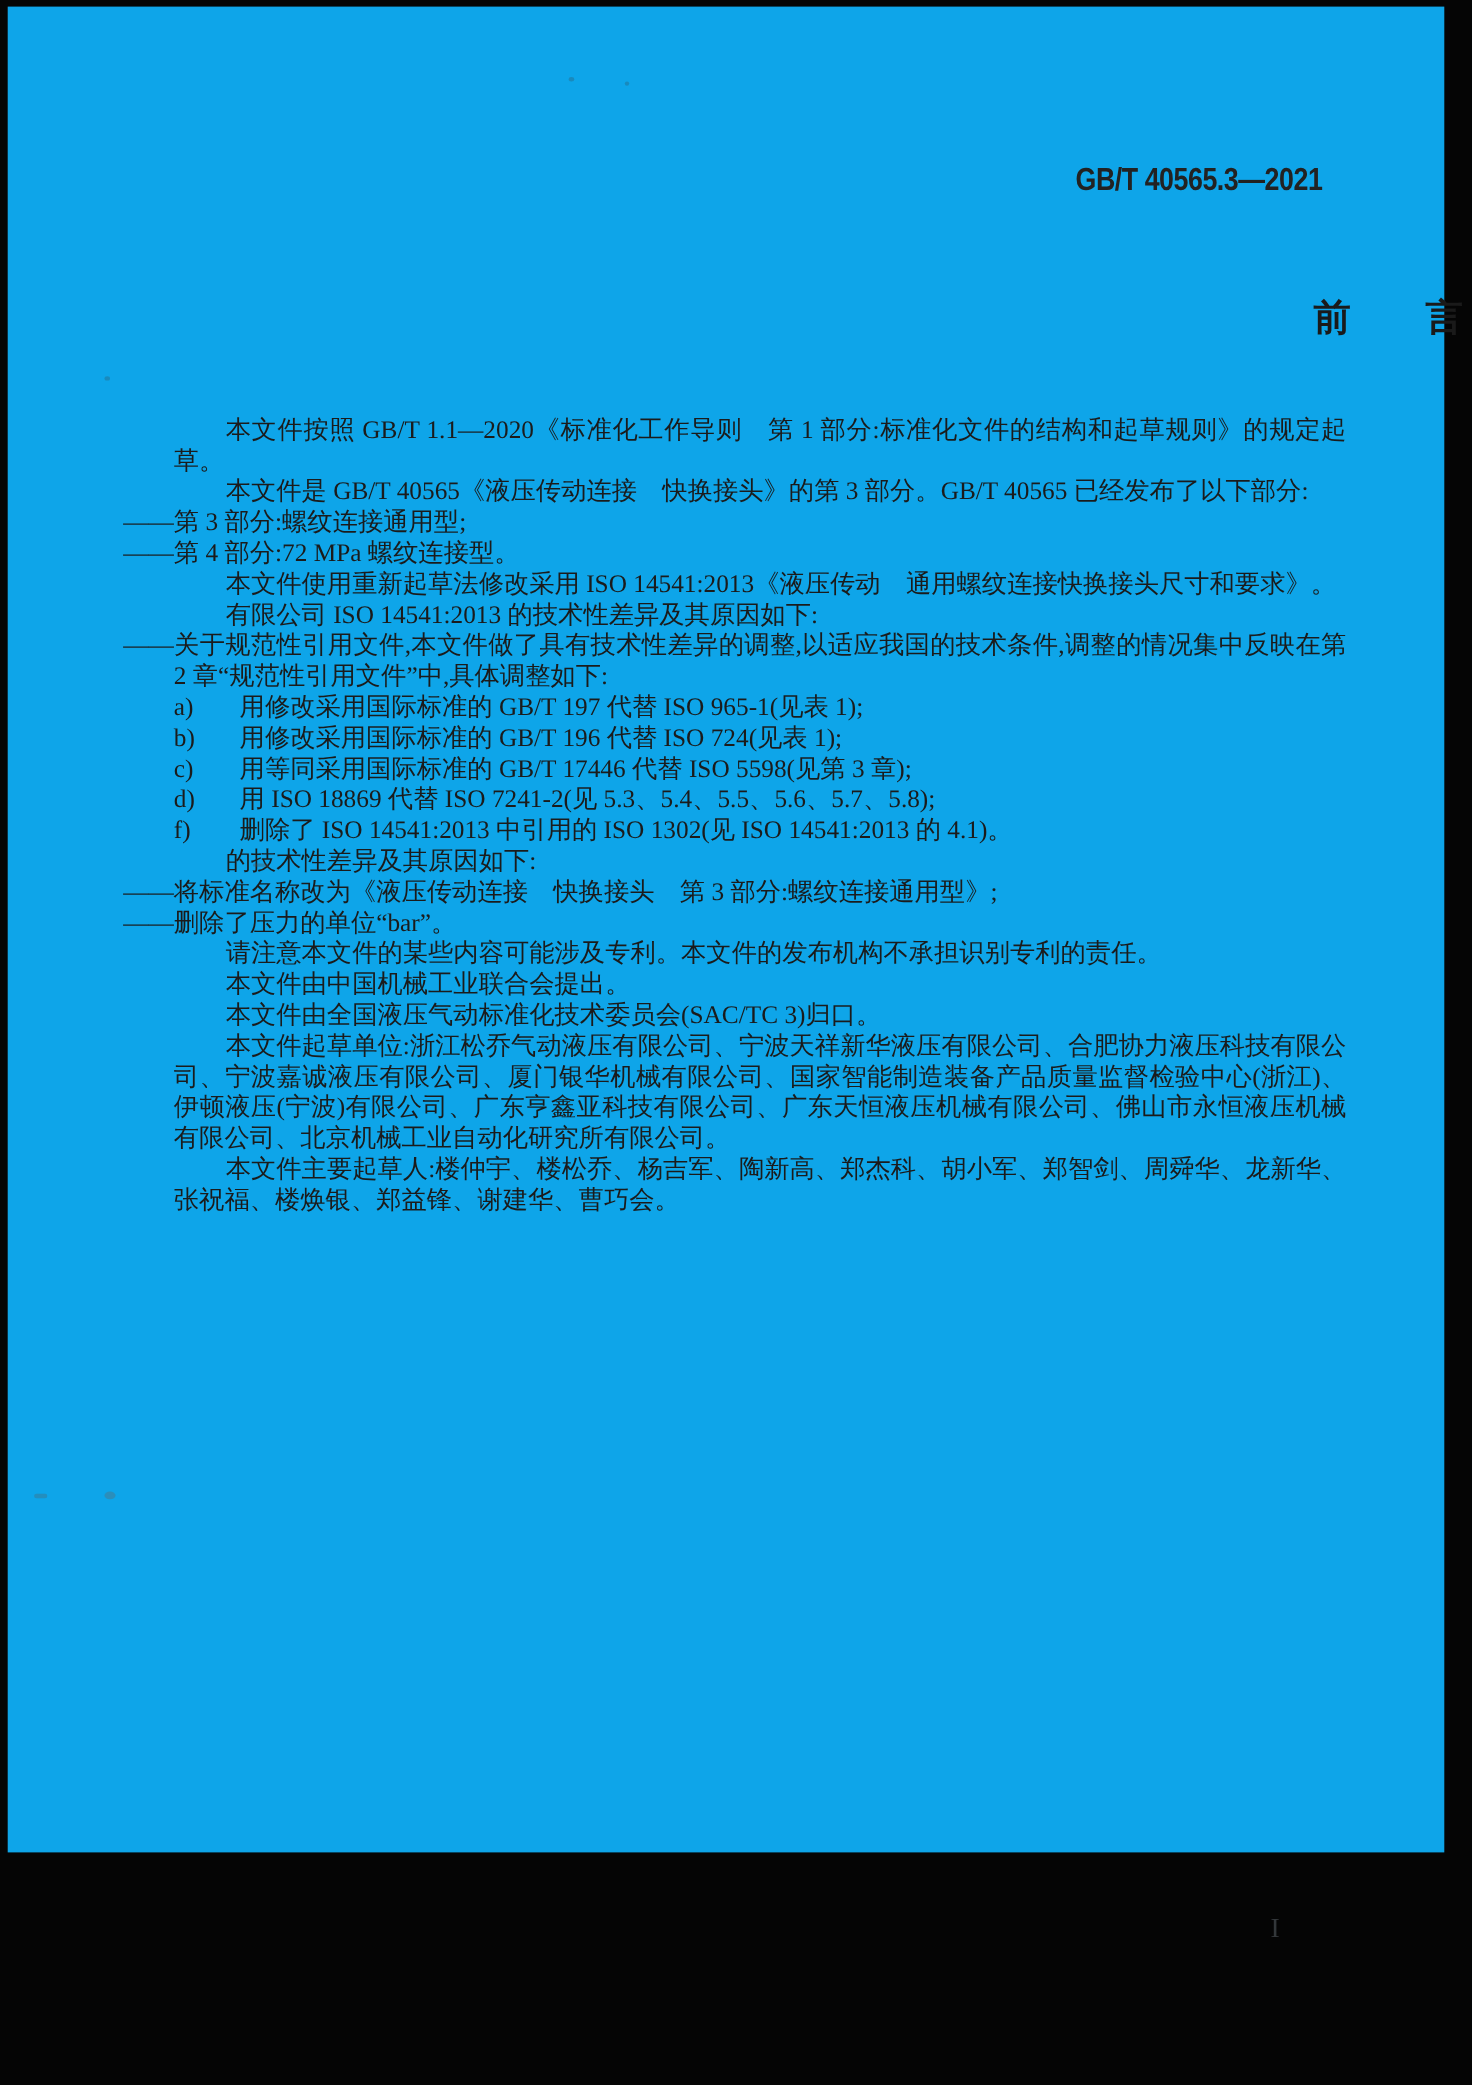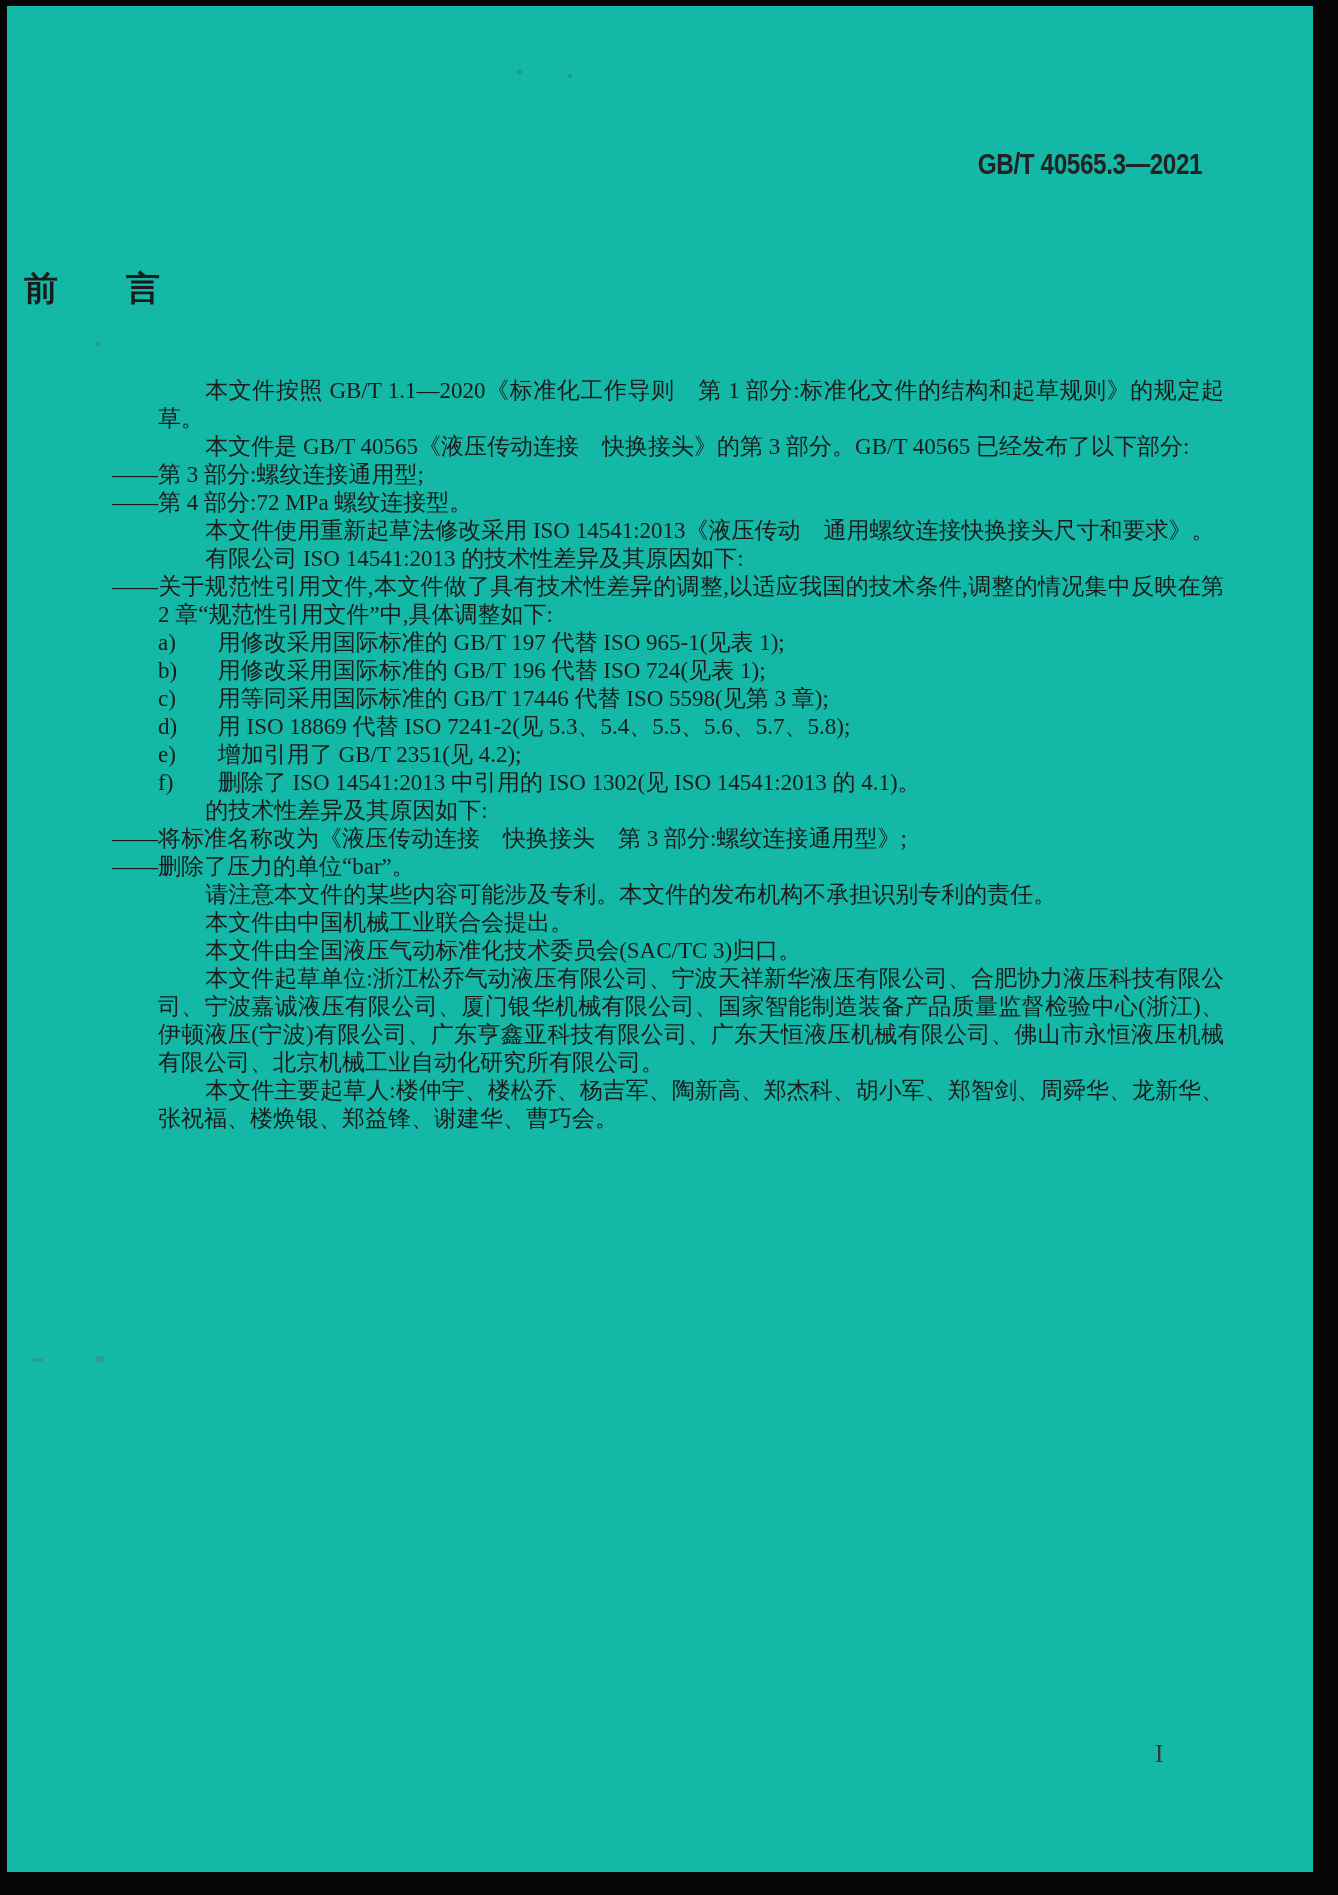--- a/index.html
+++ b/index.html
@@ -14,22 +14,22 @@
     position: relative;
     width: 1338px;
     height: 1895px;
     background: #050505;
   }
   .page {
     position: absolute;
     left: 7px;
     top: 6px;
     width: 1306px;
-    height: 1866px;
-    background: #14b8a6;
+    height: 1678px;
+    background: #0ea5e9;
     color: #1c1c1c;
     font-family: "Liberation Serif", "DejaVu Serif", serif;
   }
   .std-number {
     position: absolute;
     top: 142px;
     right: 111px;
     font-family: "Liberation Sans", "DejaVu Sans", sans-serif;
     font-weight: bold;
     font-size: 29px;
@@ -37,21 +37,21 @@
     transform: scaleX(0.84);
     transform-origin: 100% 50%;
     color: #222;
     white-space: nowrap;
   }
   .doc-title {
     position: absolute;
     top: 260px;
     left: 17px;
     width: 1306px;
-    text-align: left;
+    text-align: right;
     font-family: "Liberation Sans", "DejaVu Sans", sans-serif;
     font-weight: bold;
     font-size: 34px;
     color: #1a1a1a;
     white-space: pre;
   }
   .doc-body {
     position: absolute;
     top: 371px;
     left: 151px;
@@ -108,21 +108,20 @@
         <p class="para">本文件是 GB/T 40565《液压传动连接　快换接头》的第 3 部分。GB/T 40565 已经发布了以下部分:</p>
         <p class="dash">——第 3 部分:螺纹连接通用型;</p>
         <p class="dash">——第 4 部分:72 MPa 螺纹连接型。</p>
         <p class="para">本文件使用重新起草法修改采用 ISO 14541:2013《液压传动　通用螺纹连接快换接头尺寸和要求》。</p>
         <p class="para">有限公司 ISO 14541:2013 的技术性差异及其原因如下:</p>
         <p class="dash">——关于规范性引用文件,本文件做了具有技术性差异的调整,以适应我国的技术条件,调整的情况集中反映在第 2 章“规范性引用文件”中,具体调整如下:</p>
         <p class="alpha"><span class="alpha-label">a)</span><span>用修改采用国际标准的 GB/T 197 代替 ISO 965-1(见表 1);</span></p>
         <p class="alpha"><span class="alpha-label">b)</span><span>用修改采用国际标准的 GB/T 196 代替 ISO 724(见表 1);</span></p>
         <p class="alpha"><span class="alpha-label">c)</span><span>用等同采用国际标准的 GB/T 17446 代替 ISO 5598(见第 3 章);</span></p>
         <p class="alpha"><span class="alpha-label">d)</span><span>用 ISO 18869 代替 ISO 7241-2(见 5.3、5.4、5.5、5.6、5.7、5.8);</span></p>
-        <p class="alpha"><span class="alpha-label">e)</span><span>增加引用了 GB/T 2351(见 4.2);</span></p>
         <p class="alpha"><span class="alpha-label">f)</span><span>删除了 ISO 14541:2013 中引用的 ISO 1302(见 ISO 14541:2013 的 4.1)。</span></p>
         <p class="para">的技术性差异及其原因如下:</p>
         <p class="dash">——将标准名称改为《液压传动连接　快换接头　第 3 部分:螺纹连接通用型》;</p>
         <p class="dash">——删除了压力的单位“bar”。</p>
         <p class="para">请注意本文件的某些内容可能涉及专利。本文件的发布机构不承担识别专利的责任。</p>
         <p class="para">本文件由中国机械工业联合会提出。</p>
         <p class="para">本文件由全国液压气动标准化技术委员会(SAC/TC 3)归口。</p>
         <p class="para">本文件起草单位:浙江松乔气动液压有限公司、宁波天祥新华液压有限公司、合肥协力液压科技有限公司、宁波嘉诚液压有限公司、厦门银华机械有限公司、国家智能制造装备产品质量监督检验中心(浙江)、伊顿液压(宁波)有限公司、广东亨鑫亚科技有限公司、广东天恒液压机械有限公司、佛山市永恒液压机械有限公司、北京机械工业自动化研究所有限公司。</p>
         <p class="para">本文件主要起草人:楼仲宇、楼松乔、杨吉军、陶新高、郑杰科、胡小军、郑智剑、周舜华、龙新华、张祝福、楼焕银、郑益锋、谢建华、曹巧会。</p>
       </div>

